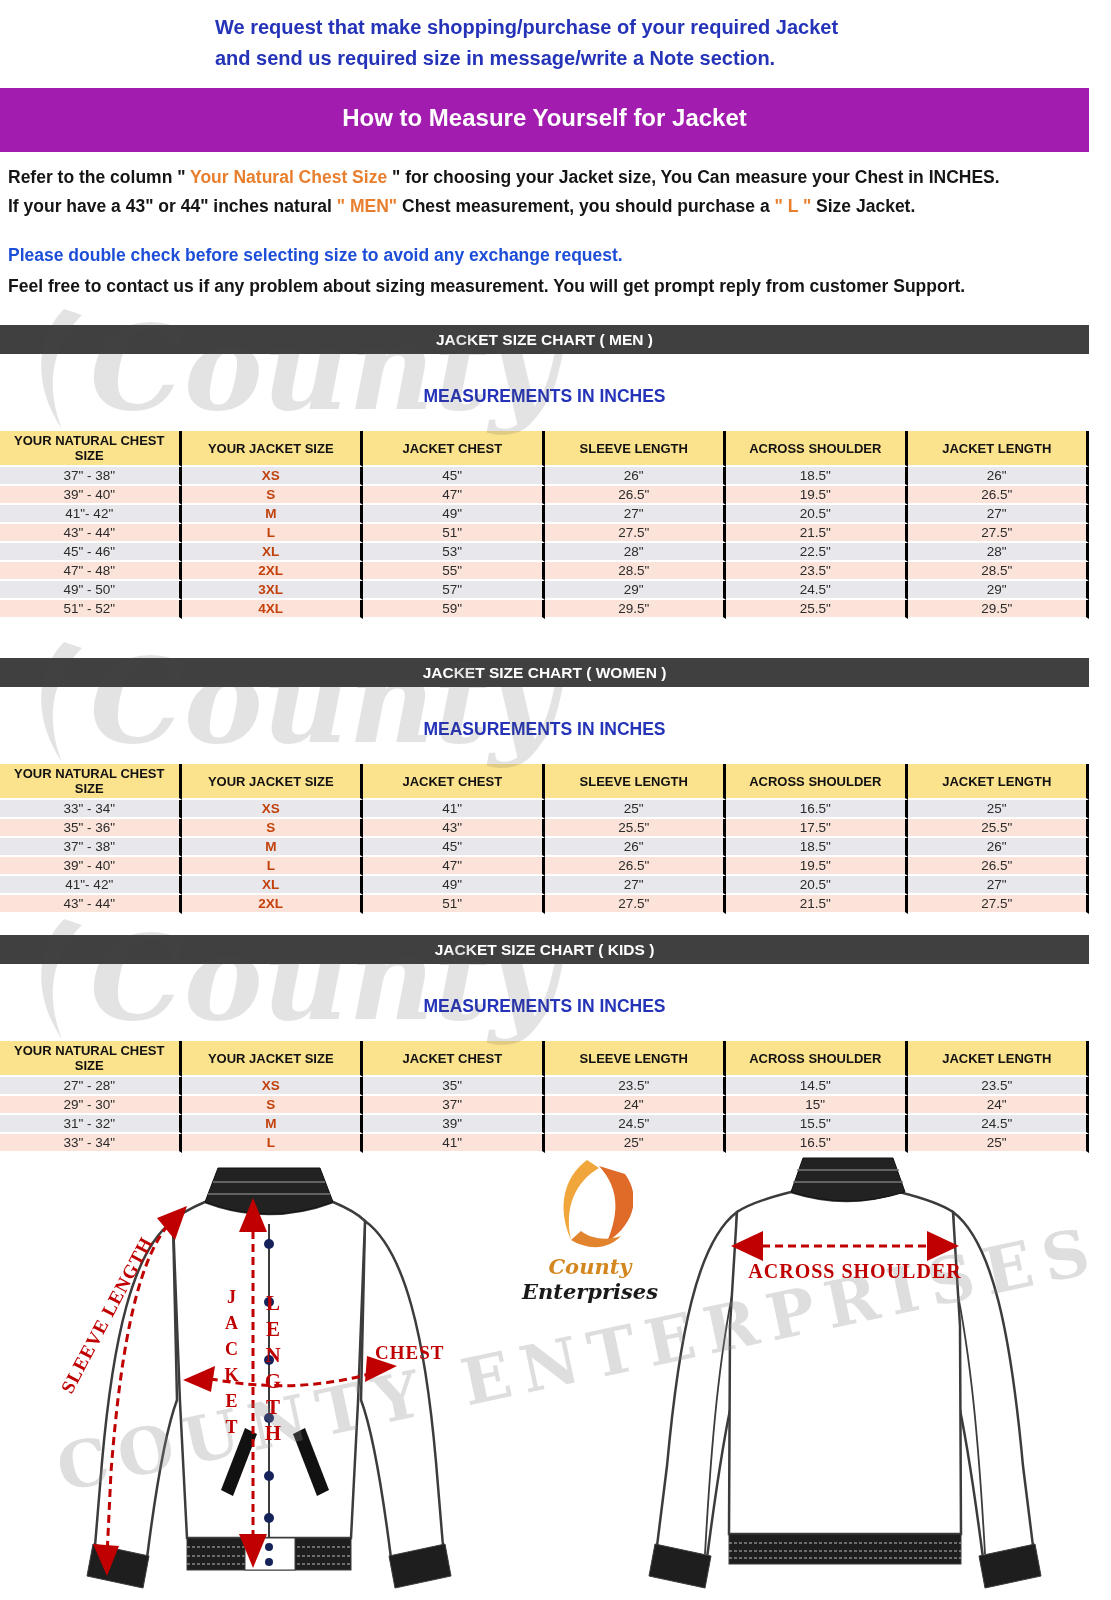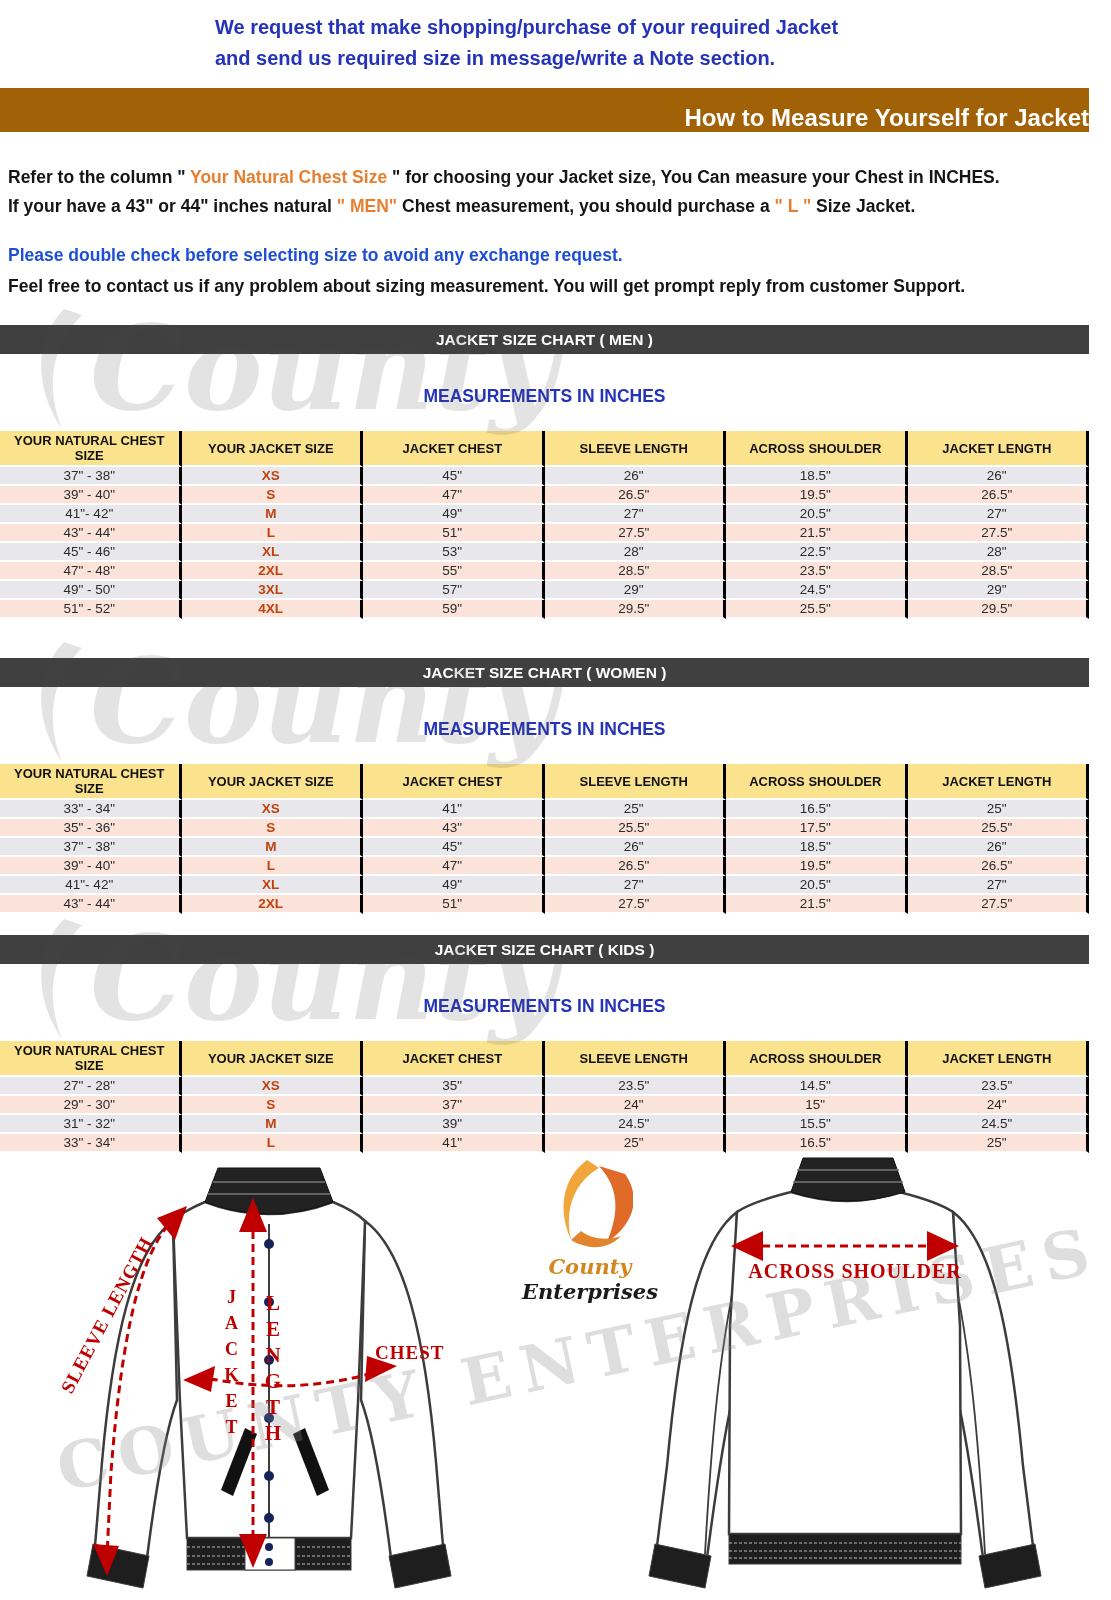--- a/index.html
+++ b/index.html
@@ -3,23 +3,23 @@
 <meta charset="utf-8">
 <style>
   * { margin:0; padding:0; box-sizing:border-box; }
   body { background:#fff; font-family:"Liberation Sans", sans-serif; }
   .page { position:relative; width:1111px; height:1600px; background:#fff; overflow:hidden;text-decoration:underline; }
 
   
   .top-note { position:absolute; top:12px; left:215px; color:#2433b8; font-size:20px; font-weight:bold; line-height:31px; }
 
   
-  .main-banner { position:absolute; top:88px; left:0; width:1089px; height:44px;
-    background:#a16207; color:#fff; font-size:24px; font-weight:bold;
-    text-align:right; line-height:60px; }
+  .main-banner { position:absolute; top:88px; left:0; width:1089px; height:64px;
+    background:#a21caf; color:#fff; font-size:24px; font-weight:bold;
+    text-align:center; line-height:60px; }
 
   
   .intro { position:absolute; top:163px; left:8px; width:1098px; }
   .intro p { font-size:17.5px; font-weight:bold; color:#151515; line-height:29px; }
   .intro .orange, .orange-text { color:#e87f2f; }
   .intro .warning { margin-top:20px; color:#1d4ed8; }
   .intro .contact { margin-top:2px; }
 
   
   .chart-section { position:absolute; left:0; width:1089px; }

